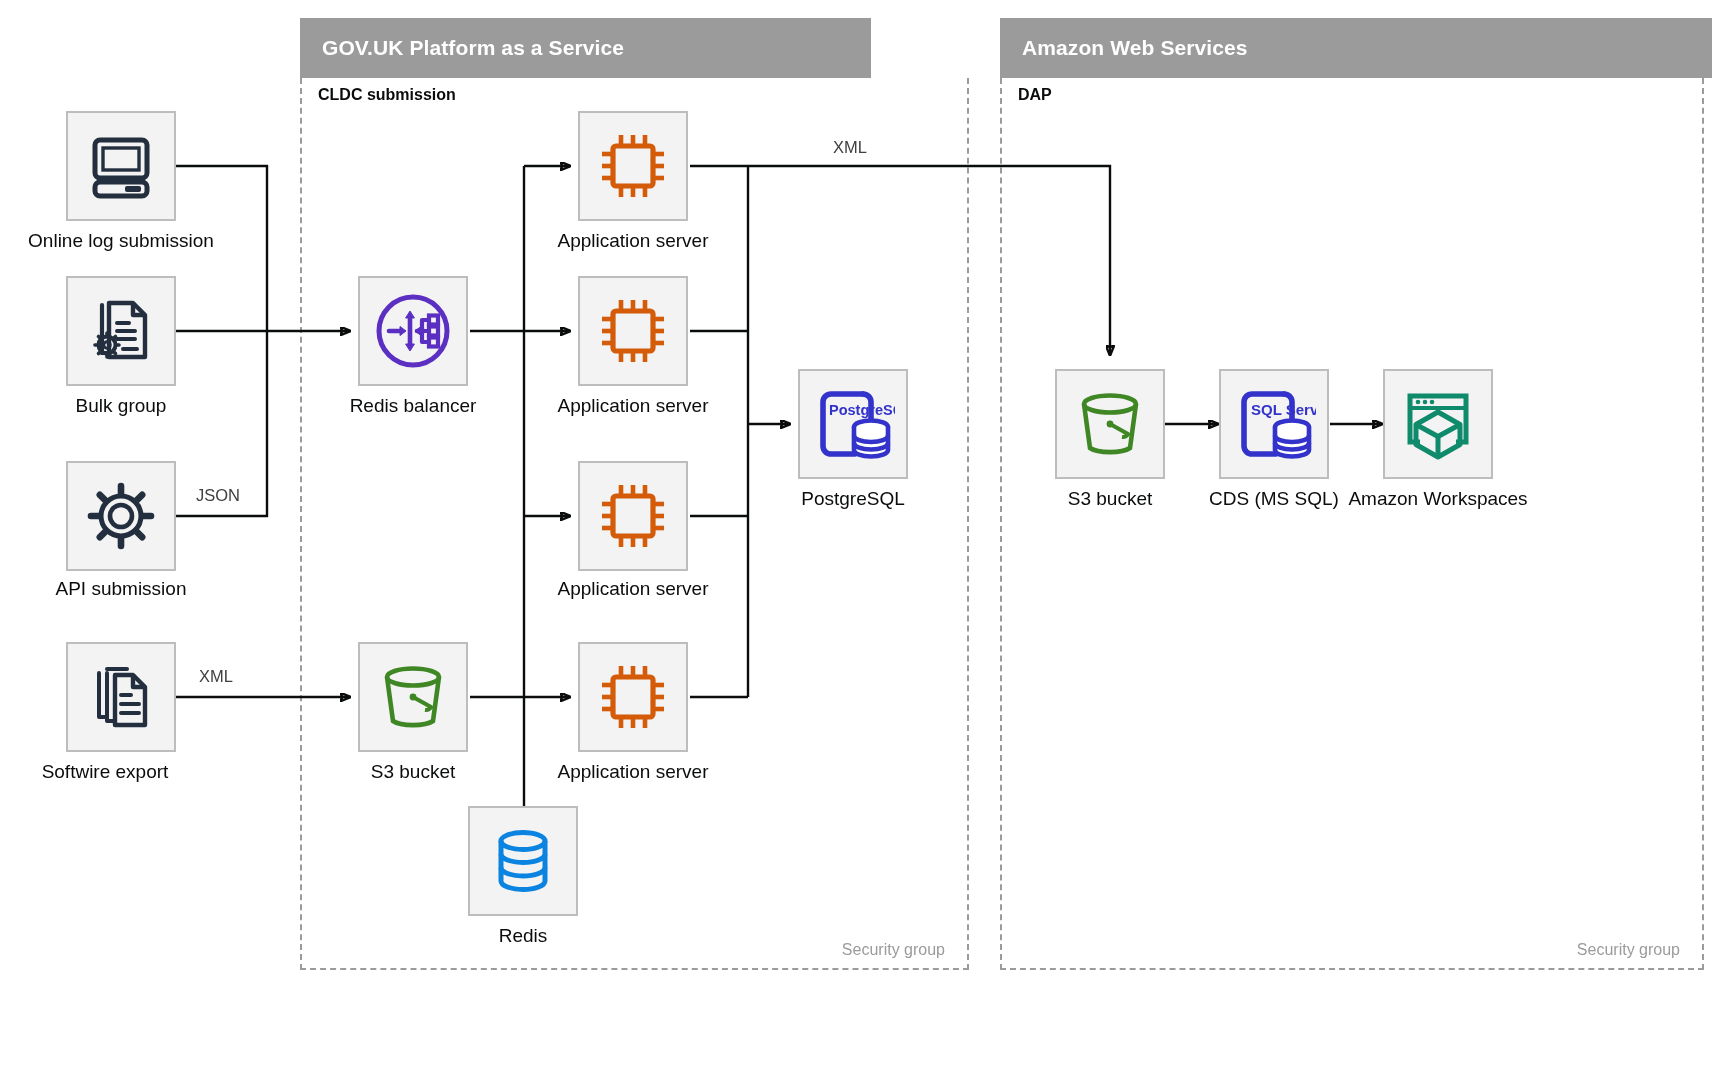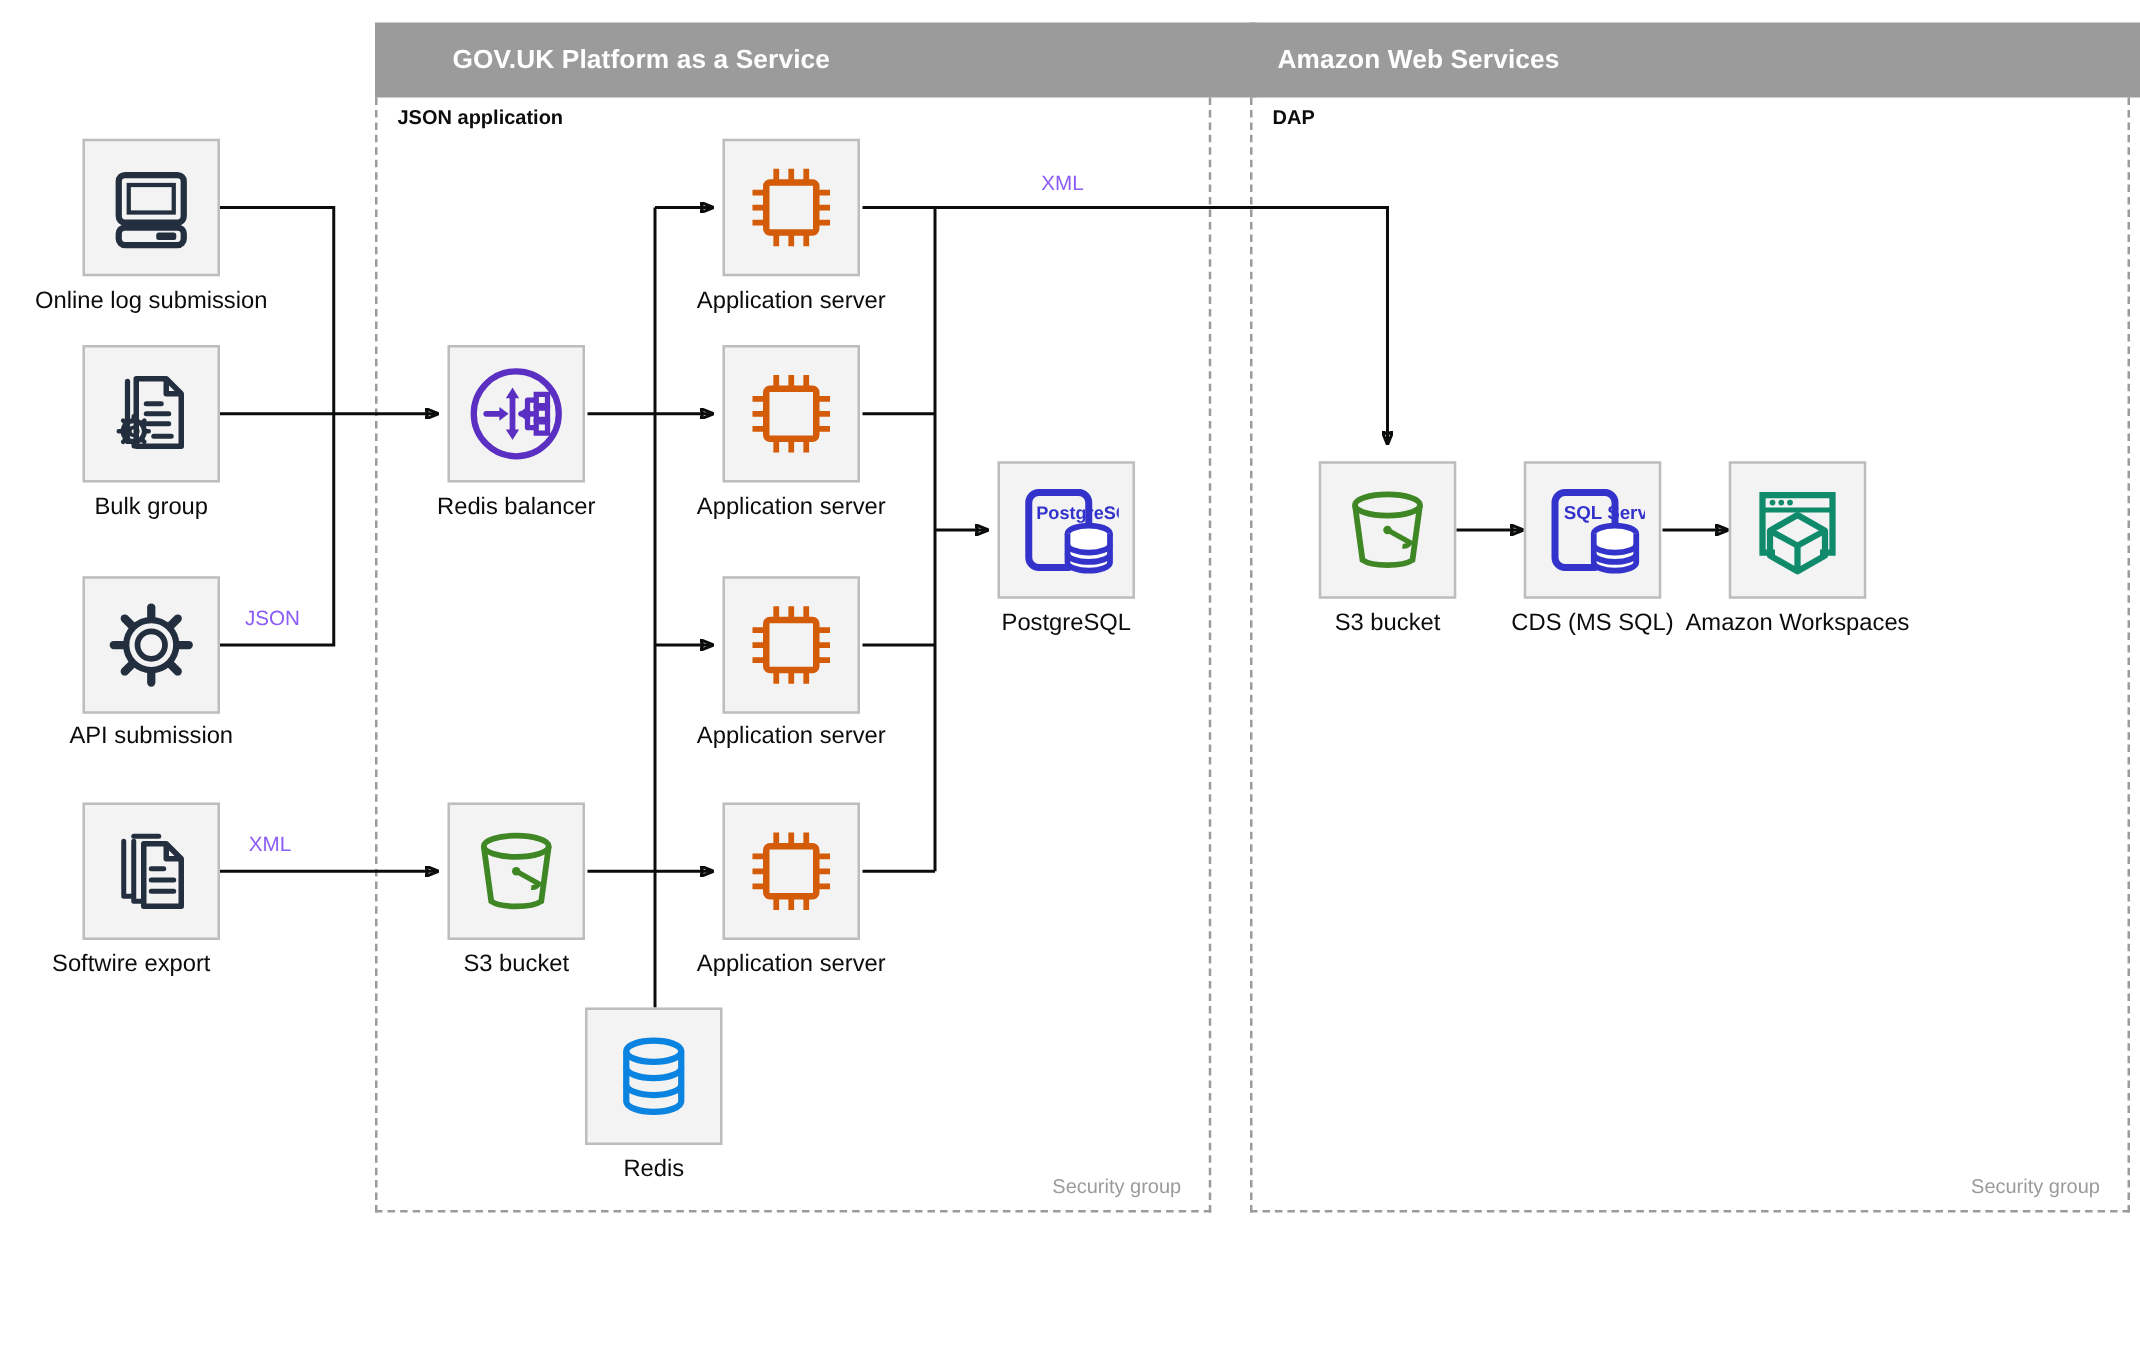--- a/index.html
+++ b/index.html
@@ -66,42 +66,42 @@
     color: #0b0c0c;
     text-align: center;
     white-space: nowrap;
     transform: translateX(-50%);
   }
 
   
   .edge-label {
     position: absolute;
     font-size: 16.5px;
-    color: #8b5cf6;
+    color: #404040;
     white-space: nowrap;
   }
 
   
   #wires {
     position: absolute; left: 0; top: 0;
     width: 1712px; height: 1082px;
     pointer-events: none;
   }
   #wires path, #wires line { stroke: #0b0c0c; stroke-width: 2.4; fill: none; }
 </style>
 </head>
 <body>
 
 <div id="canvas">
 
-  <div class="group-band" style="left:300px; top:18px; width:665px; height:60px;padding-left:40px;">
+  <div class="group-band" style="left:300px; top:18px; width:571px; height:60px;">
     <span class="band-title">GOV.UK Platform as a Service</span>
   </div>
   <div class="group-box" style="left:300px; top:78px; width:665px; height:890px;"></div>
-  <div class="group-sub" style="left:318px; top:86px;">JSON application</div>
+  <div class="group-sub" style="left:318px; top:86px;">CLDC submission</div>
   <div class="sec-label" style="left:745px; top:941px; width:200px;">Security group</div>
 
   <div class="group-band" style="left:1000px; top:18px; width:794px; height:60px;">
     <span class="band-title">Amazon Web Services</span>
   </div>
   <div class="group-box" style="left:1000px; top:78px; width:700px; height:890px;"></div>
   <div class="group-sub" style="left:1018px; top:86px;">DAP</div>
   <div class="sec-label" style="left:1480px; top:941px; width:200px;">Security group</div>
 
   <svg id="wires">

